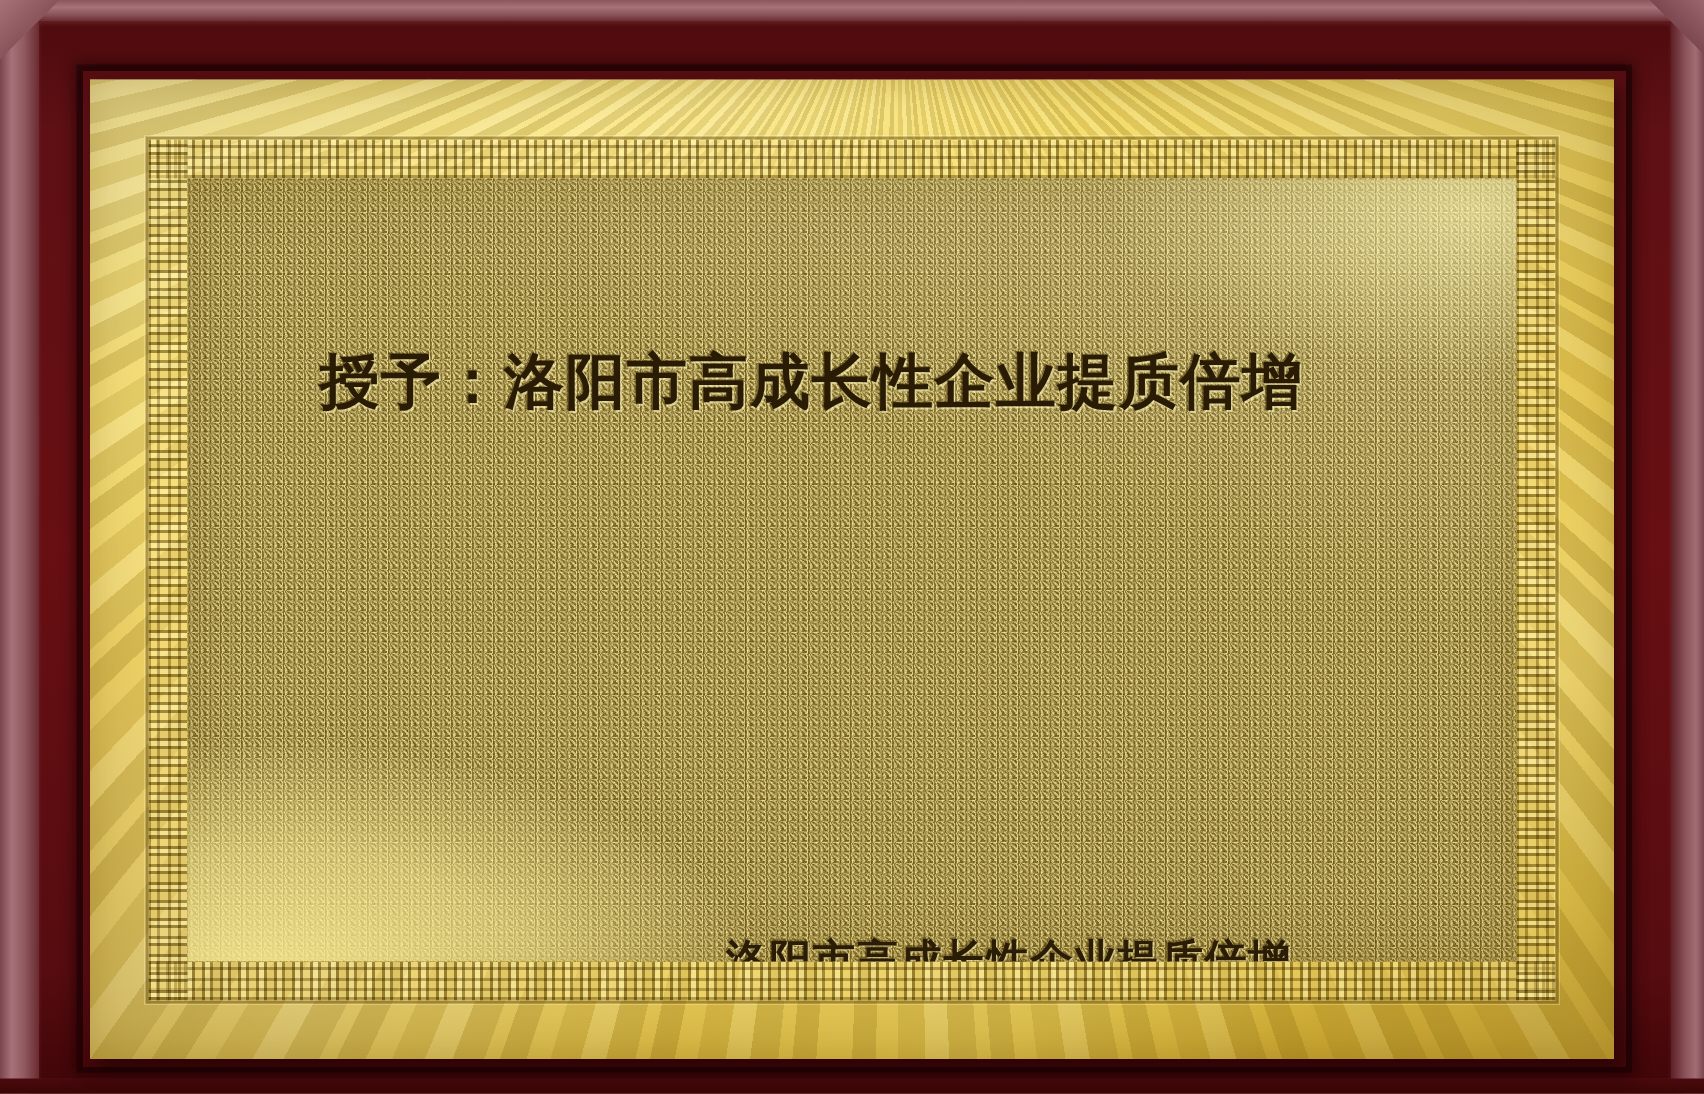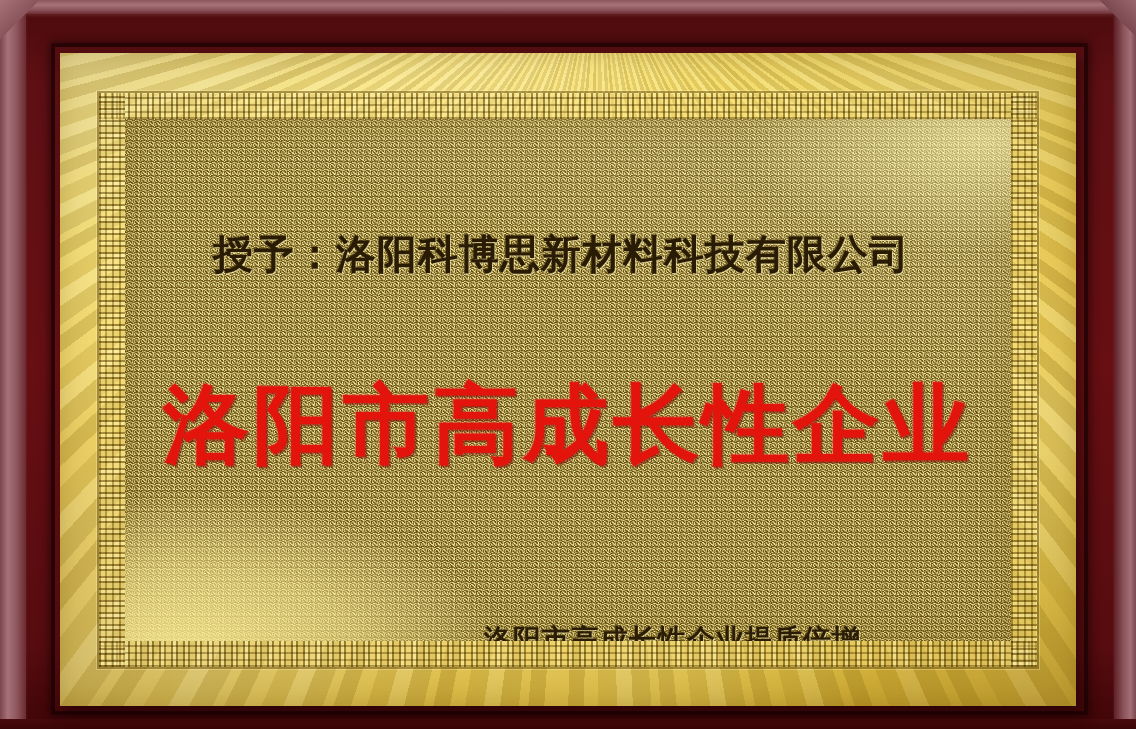--- a/index.html
+++ b/index.html
@@ -227,23 +227,22 @@
       <div class="meander meander-h meander-top"></div>
       <div class="meander meander-h meander-bottom"></div>
       <div class="meander meander-v meander-left"></div>
       <div class="meander meander-v meander-right"></div>
 
       <div id="engraved-field">
         <div class="field-fade"></div>
 
         <div id="text-layer">
 
-          <div class="txt" id="award-line">授予：洛阳科博思新材料科技有限公司</div>
-
-          <div class="txt red-title" id="red-title-1">洛阳市高成长性企业</div>
+          <div class="txt" id="award-line">授予：洛阳市高成长性企业提质倍增</div>
+
 
 
           <div id="signature-block">
             <div>洛阳市高成长性企业提质倍增</div>
 
           </div>
 
         </div>
       </div>
     </div>

